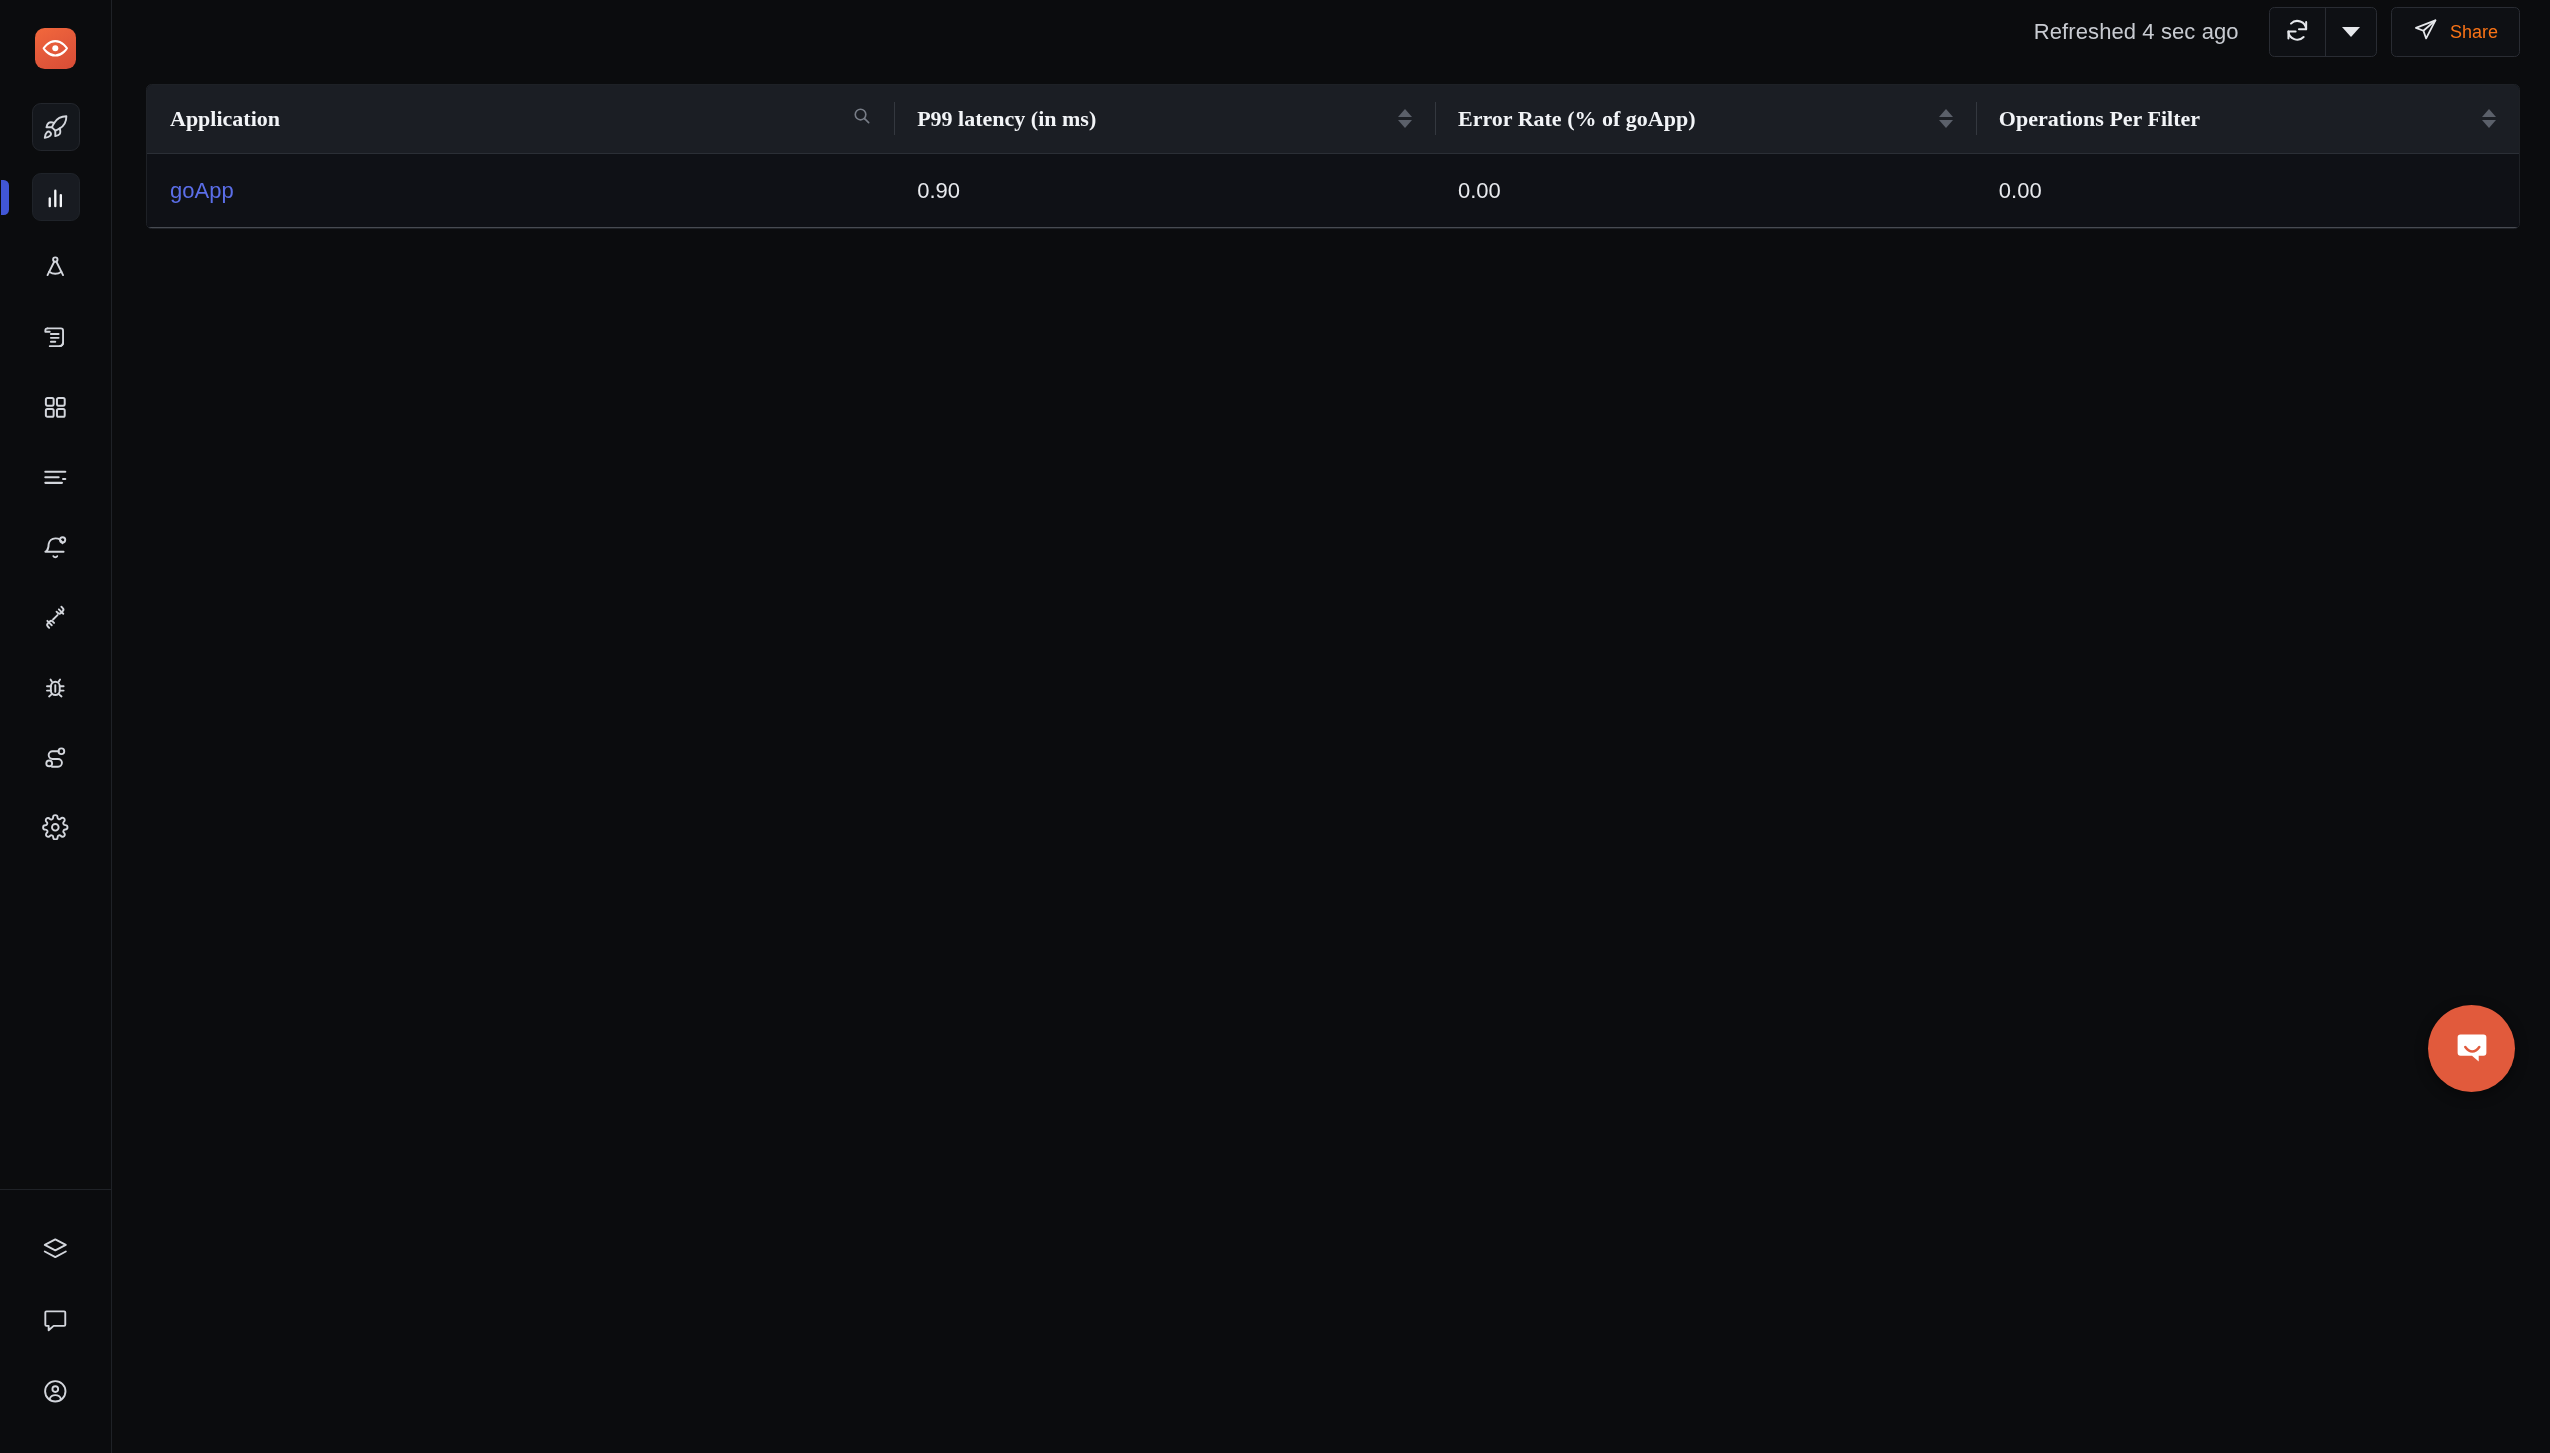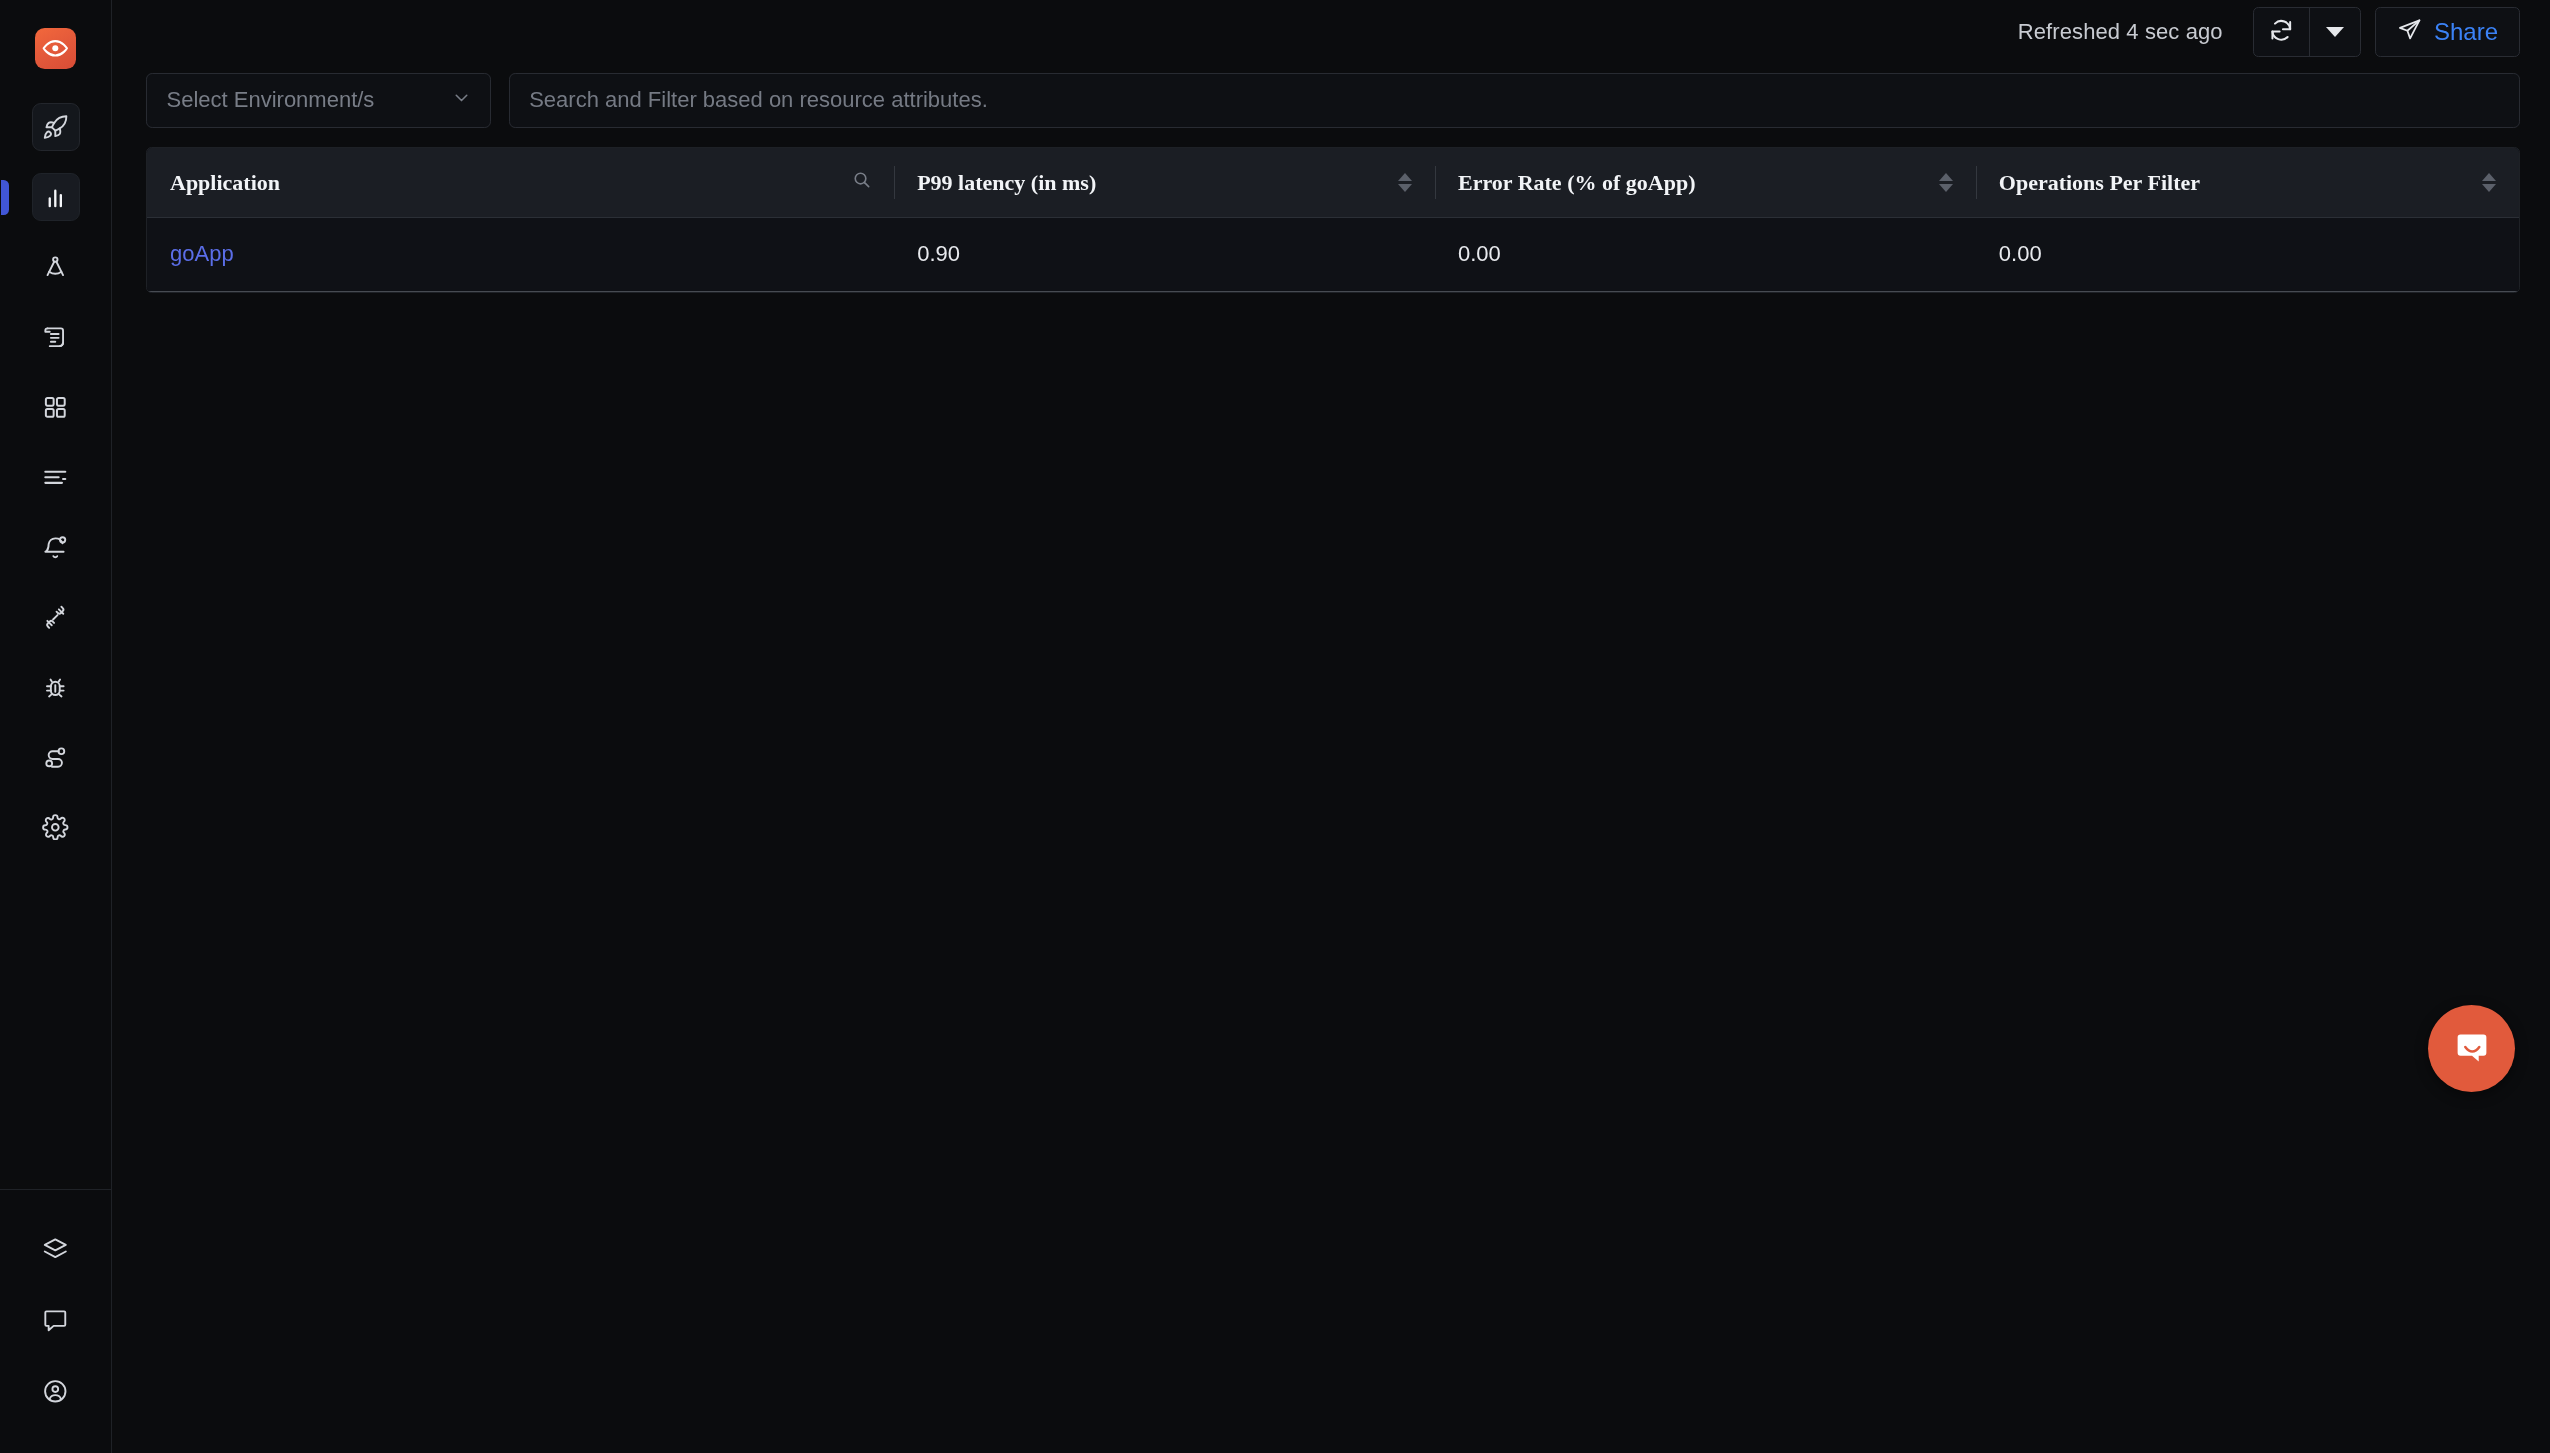--- a/index.html
+++ b/index.html
@@ -96,21 +96,21 @@
   .caret-down {
     width: 0; height: 0;
     border-left: 9.7px solid transparent;
     border-right: 9.7px solid transparent;
     border-top: 10.6px solid #e6e8ec;
   }
   .share-btn {
     margin-left: 14px; height: 50px;
     background: #0e1014; border: 0.9px solid #292c33; border-radius: 5.3px;
     display: flex; align-items: center; gap: 12.4px;
-    padding: 0 21px; color: #3b82f6; font-size: 24px;
+    padding: 0 21px; color: #f97316; font-size: 18px;
   }
 
   
   .filter-row {
     display: flex; align-items: center; gap: 17.7px;
     padding: 0 30px 0 34px;
     margin-top: 8.9px;
   }
   .env-select {
     width: 345px; height: 55px;
@@ -397,36 +397,20 @@
           <svg width="25" height="25" viewBox="0 0 24 24" fill="none" stroke="#e6e8ec" stroke-width="1.7" stroke-linecap="round" stroke-linejoin="round">
             <path d="M21.5 3.2L2.8 10.4l7.2 2.8 2.6 7.4z"></path>
             <path d="M21.5 3.2L10 13.2"></path>
           </svg>
         </span>
         <span>Share</span>
       </div>
 
     </div>
 
-    <div class="filter-row">
-
-      <div class="env-select">
-        <span>Select Environment/s</span>
-        <span>
-          <svg width="21" height="21" viewBox="0 0 24 24" fill="none" stroke="#787d87" stroke-width="1.8" stroke-linecap="round" stroke-linejoin="round">
-            <polyline points="6,9.5 12,15.5 18,9.5"></polyline>
-          </svg>
-        </span>
-      </div>
-
-      <div class="search-box">
-        <input type="text" placeholder="Search and Filter based on resource attributes." style="">
-      </div>
-
-    </div>
 
     <div class="table-wrap">
       <table>
         <thead>
           <tr>
             <th style="width:31.5%">
               <div class="th-inner">
                 <span class="th-text">Application</span>
                 <span>
                   <svg width="19.5" height="19.5" viewBox="0 0 24 24" fill="none" stroke="#787d87" stroke-width="2" stroke-linecap="round" stroke-linejoin="round">

